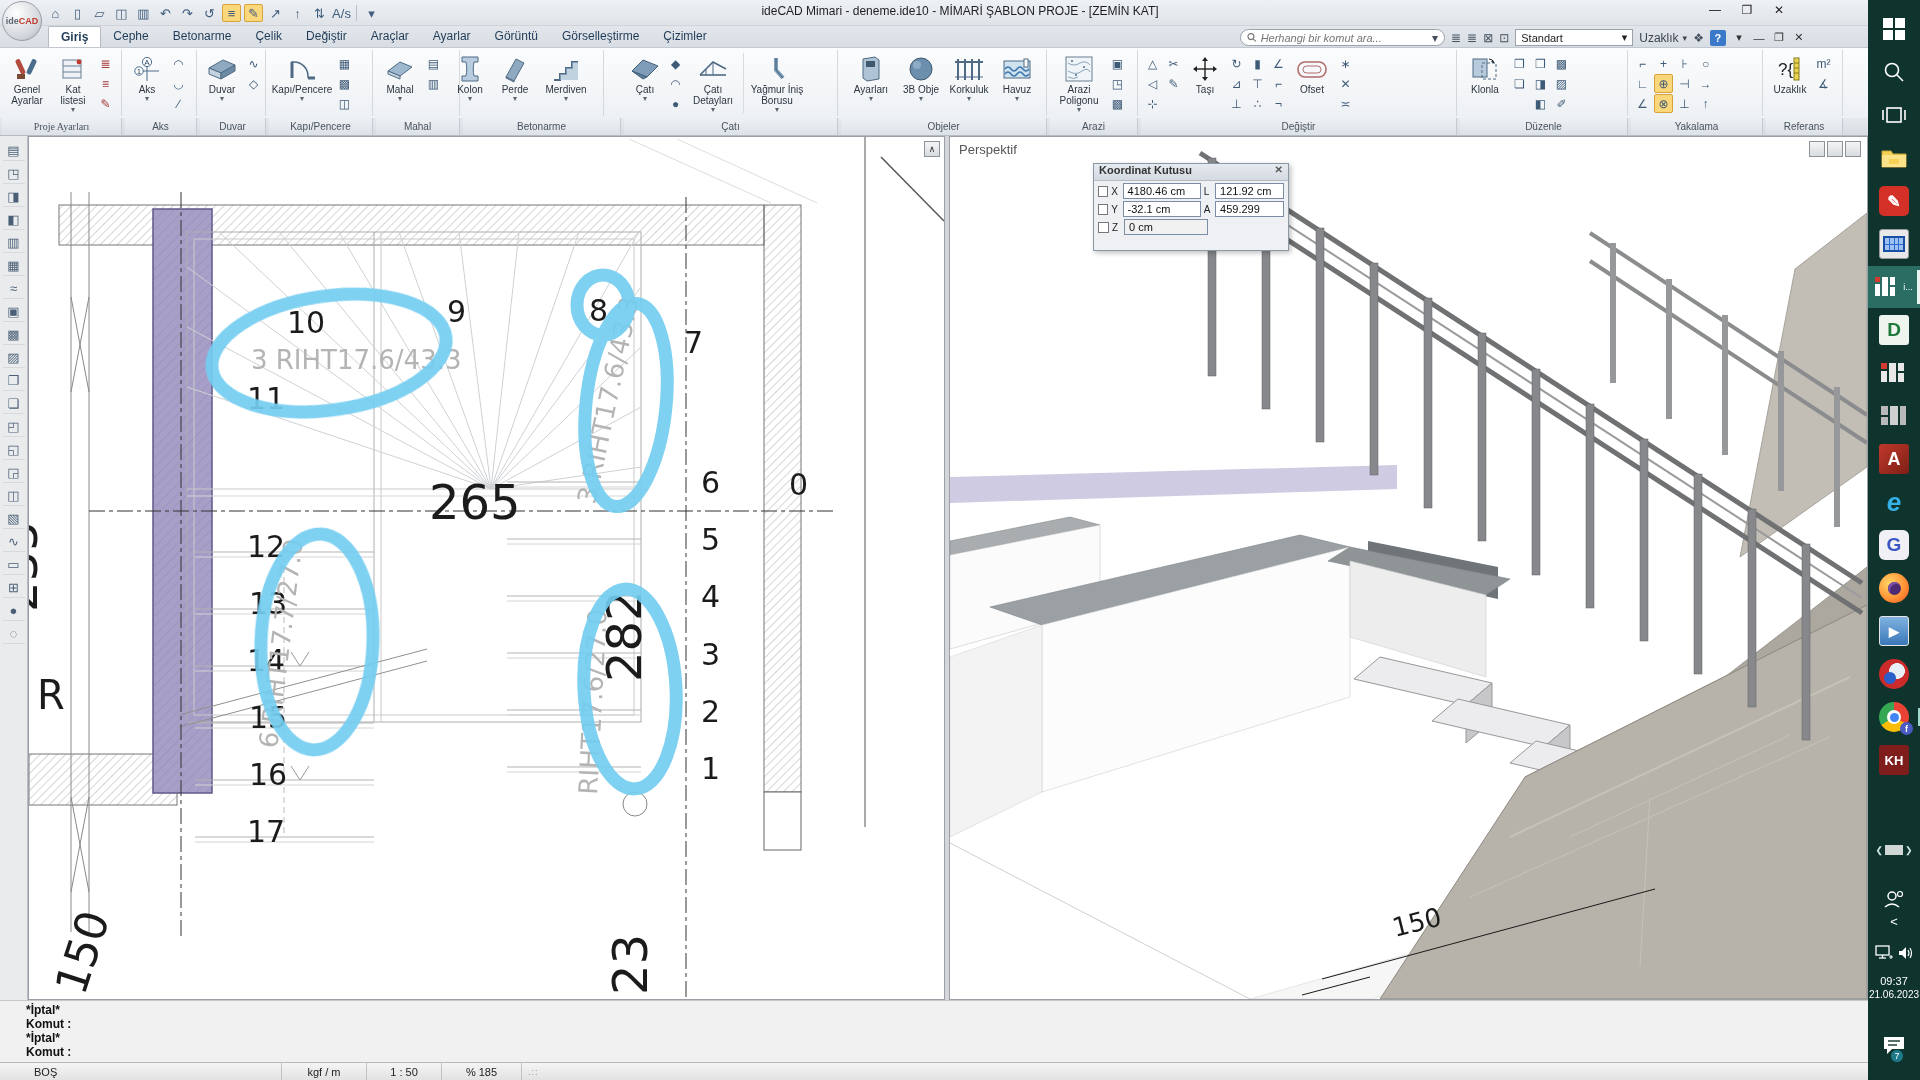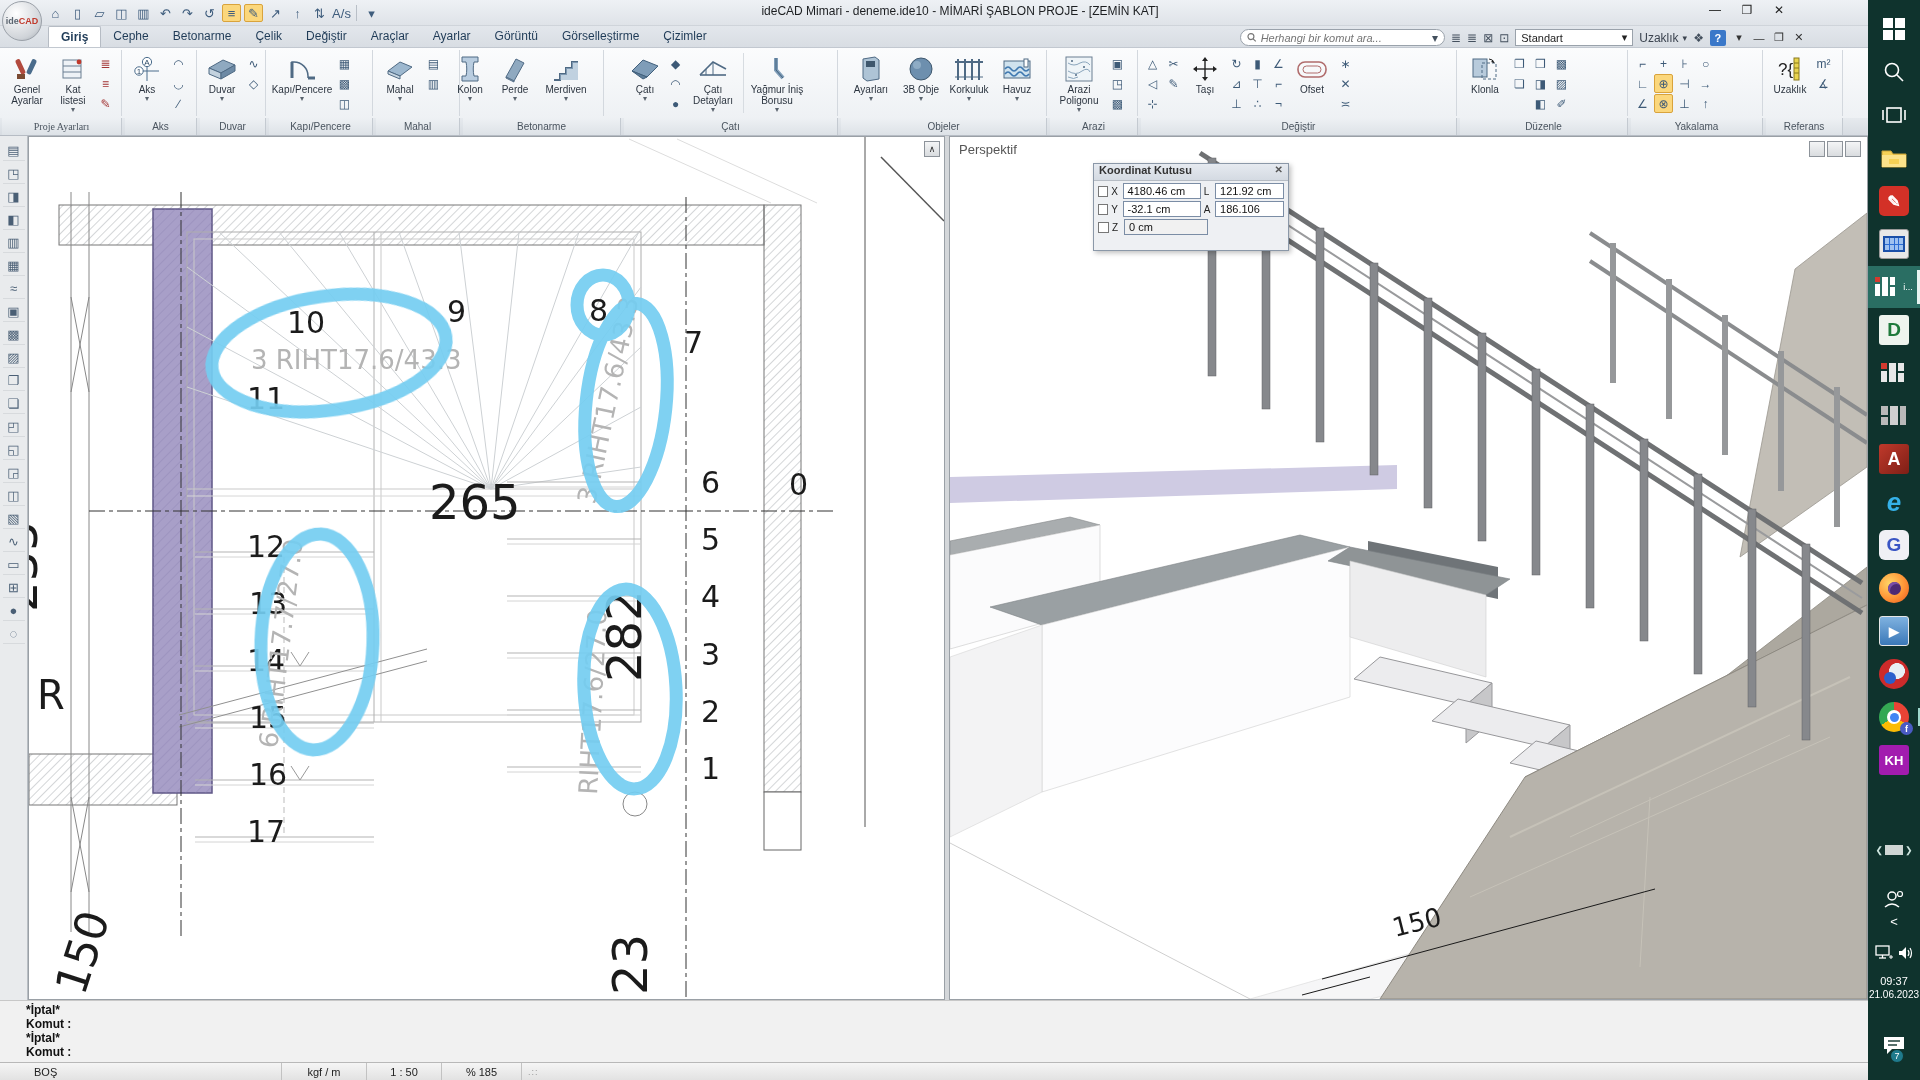--- a/index.html
+++ b/index.html
@@ -843,21 +843,21 @@
       <span class="cb-lab">X</span>
       <span class="cb-inp">4180.46 cm</span>
       <span class="cb-lab">L</span>
       <span class="cb-inp cb-inp2">121.92 cm</span>
     </div>
     <div class="cb-row">
       <span class="cb-chk"></span>
       <span class="cb-lab">Y</span>
       <span class="cb-inp">-32.1 cm</span>
       <span class="cb-lab">A</span>
-      <span class="cb-inp cb-inp2">186.106</span>
+      <span class="cb-inp cb-inp2">459.299</span>
     </div>
     <div class="cb-row">
       <span class="cb-chk"></span>
       <span class="cb-lab">Z</span>
       <span class="cb-inp dis">0 cm</span>
     </div>
   </div>
 
   <div class="abs cmd">
     <div class="cmdline">*İptal*</div>
@@ -990,21 +990,21 @@
     </div>
     <div class="tb-item running" style="top:696px">
       <div class="tile" style="background:conic-gradient(#ea4335 0 33%,#fbbc05 33% 66%,#34a853 66% 100%);border-radius:50%;position:relative">
         <div style="width:14px;height:14px;border-radius:50%;background:#fff;display:flex;align-items:center;justify-content:center">
             <div style="width:9px;height:9px;border-radius:50%;background:#4285f4"></div>
           </div>
         <div style="position:absolute;right:-4px;bottom:-3px;width:13px;height:13px;border-radius:50%;background:#4a5bc4;color:#fff;font-size:9px;display:flex;align-items:center;justify-content:center">f</div>
       </div>
     </div>
     <div class="tb-item" style="top:739px">
-      <div class="tile" style="background:#a21caf;color:#fff;font-size:13px">
+      <div class="tile" style="background:#7f1d1d;color:#fff;font-size:13px">
           <span>KH</span>
         </div>
     </div>
     <div class="tb-item" style="top:842px;height:16px">
       <div class="hscroll">
           <span>❮</span>
           <span class="hthumb"></span>
           <span>❯</span>
         </div>
     </div>

